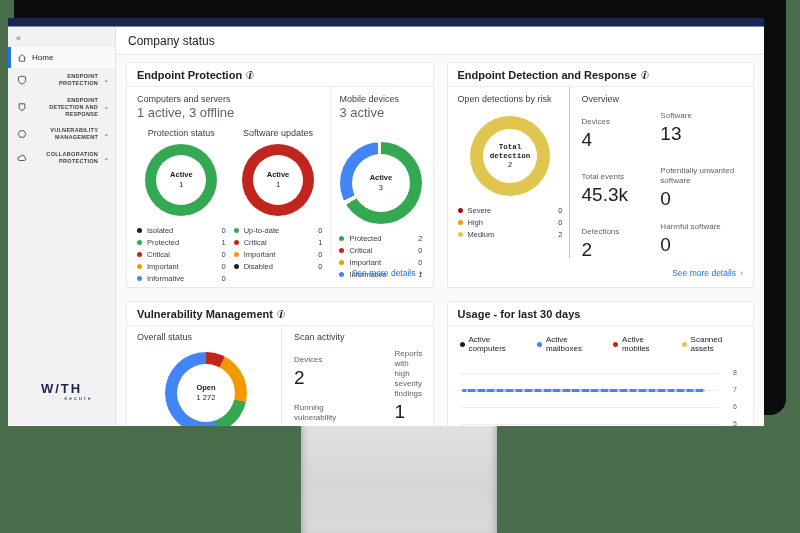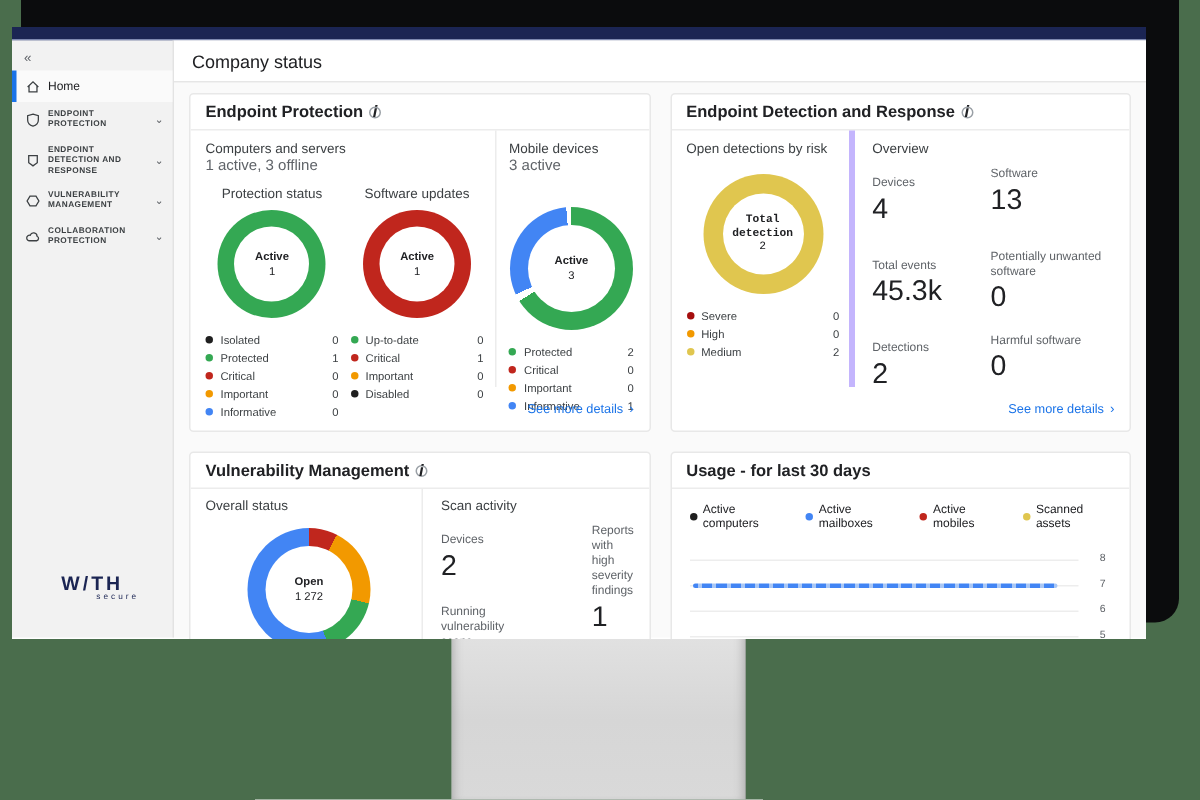--- a/index.html
+++ b/index.html
@@ -15,21 +15,21 @@
   .screen { position:absolute; left:8px; top:18px; width:756px; height:408px;
             background:#fff; overflow:hidden; }
 
   
   .topbar { height:9px; background:#1b2553; border-bottom:1px solid #7e89b0; }
   .app { display:flex; height:398px; }
   .sidebar { width:108px; background:#f2f2f2; border-right:1px solid #e3e3e3;
              display:flex; flex-direction:column; position:relative; flex:none; }
   .collapse { padding:6px 8px 4px; color:#5f6368; font-size:9px; cursor:pointer; }
   .nav-item { display:flex; align-items:center; gap:5px; padding:5px 6px 5px 8px;
-              color:#3c4043; position:relative; }
+              color:#3c4043; position:relative;text-align:right; }
   .nav-item.selected { background:#fafafa; }
   .nav-item.selected::before { content:""; position:absolute; left:0; top:0; bottom:0;
               width:3px; background:#1a73e8; }
   .nav-home-label { font-size:8px; color:#202124; }
   .nav-label { font-size:5.5px; font-weight:bold; letter-spacing:.3px; line-height:1.25;
                flex:1; text-transform:uppercase; }
   .nav-chev { font-size:7px; color:#5f6368; margin-left:auto; }
   .nav-ico { flex:none; width:11px; height:11px; display:flex; align-items:center; justify-content:center; }
   .nav-ico svg { width:10px; height:10px; stroke:#3c4043; fill:none; stroke-width:1.2; }
   .logo { position:absolute; bottom:24px; left:0; right:0; text-align:center; color:#1b2553; }
@@ -51,21 +51,21 @@
   .panel-title span { font-size:11px; font-weight:600; color:#202124; }
   .info-ico { width:8px; height:8px; border:1px solid #9aa0a6; border-radius:50%;
               color:#9aa0a6; font-size:5.5px; line-height:7px; text-align:center;
               font-style:italic; font-weight:bold; flex:none; cursor:pointer; }
   .panel-body { flex:1; display:flex; min-height:0; }
   .panel-foot { text-align:right; padding:4px 10px 7px; }
   .see-more { font-size:8.5px; color:#1a73e8; cursor:pointer; }
   .see-more .arr { margin-left:4px; font-size:9px; }
 
   .sec-head { font-size:9px; font-weight:normal; color:#3c4043; }
-  .sec-sub { font-size:10px; color:#5f6368; margin-top:1px; }
+  .sec-sub { font-size:13px; color:#5f6368; margin-top:1px; }
   .chart-title { font-size:9px; color:#3c4043; text-align:center; margin:8px 0 6px; }
 
   
   .donut { border-radius:50%; display:flex; align-items:center; justify-content:center;
            margin:0 auto; flex:none; }
   .donut-hole { background:#fff; border-radius:50%; display:flex; flex-direction:column;
                 align-items:center; justify-content:center; }
   .dc-label { font-size:7.5px; font-weight:bold; color:#202124; text-align:center; line-height:1.1; }
   .dc-value { font-size:7.5px; color:#202124; margin-top:1px; }
   .d-green  { background:#34a853; }
@@ -95,21 +95,21 @@
   .stat-label { font-size:8px; color:#5f6368; line-height:1.25; margin-bottom:3px; }
   .stat-value { font-size:19px; color:#202124; line-height:1; font-weight:400; }
 
   
   .ep-left { flex:1.45; padding:7px 8px 0 10px; border-right:1px solid #ececec; }
   .ep-charts { display:flex; }
   .ep-chart-col { flex:1; }
   .ep-right { flex:0.65; padding:7px 10px 0 8px; }
 
   
-  .edr-col1 { width:122px; padding:7px 6px 0 10px; border-right:4px solid #c4b5fd; flex:none; }
+  .edr-col1 { width:122px; padding:7px 6px 0 10px; border-right:1px solid #c4b5fd; flex:none; }
   .edr-col2 { flex:1; padding:7px 6px 0 12px; }
   .edr-col3 { flex:1.2; padding:7px 10px 0 4px; }
   .edr-heading-space { height:17px; }
 
   
   .vm-col1 { width:155px; padding:6px 6px 0 10px; border-right:1px solid #ececec; flex:none; }
   .vm-col2 { flex:1; padding:6px 4px 0 12px; }
   .vm-col3 { flex:1.15; padding:6px 10px 0 4px; }
   .vm-col3 .spacer { height:17px; }
 

